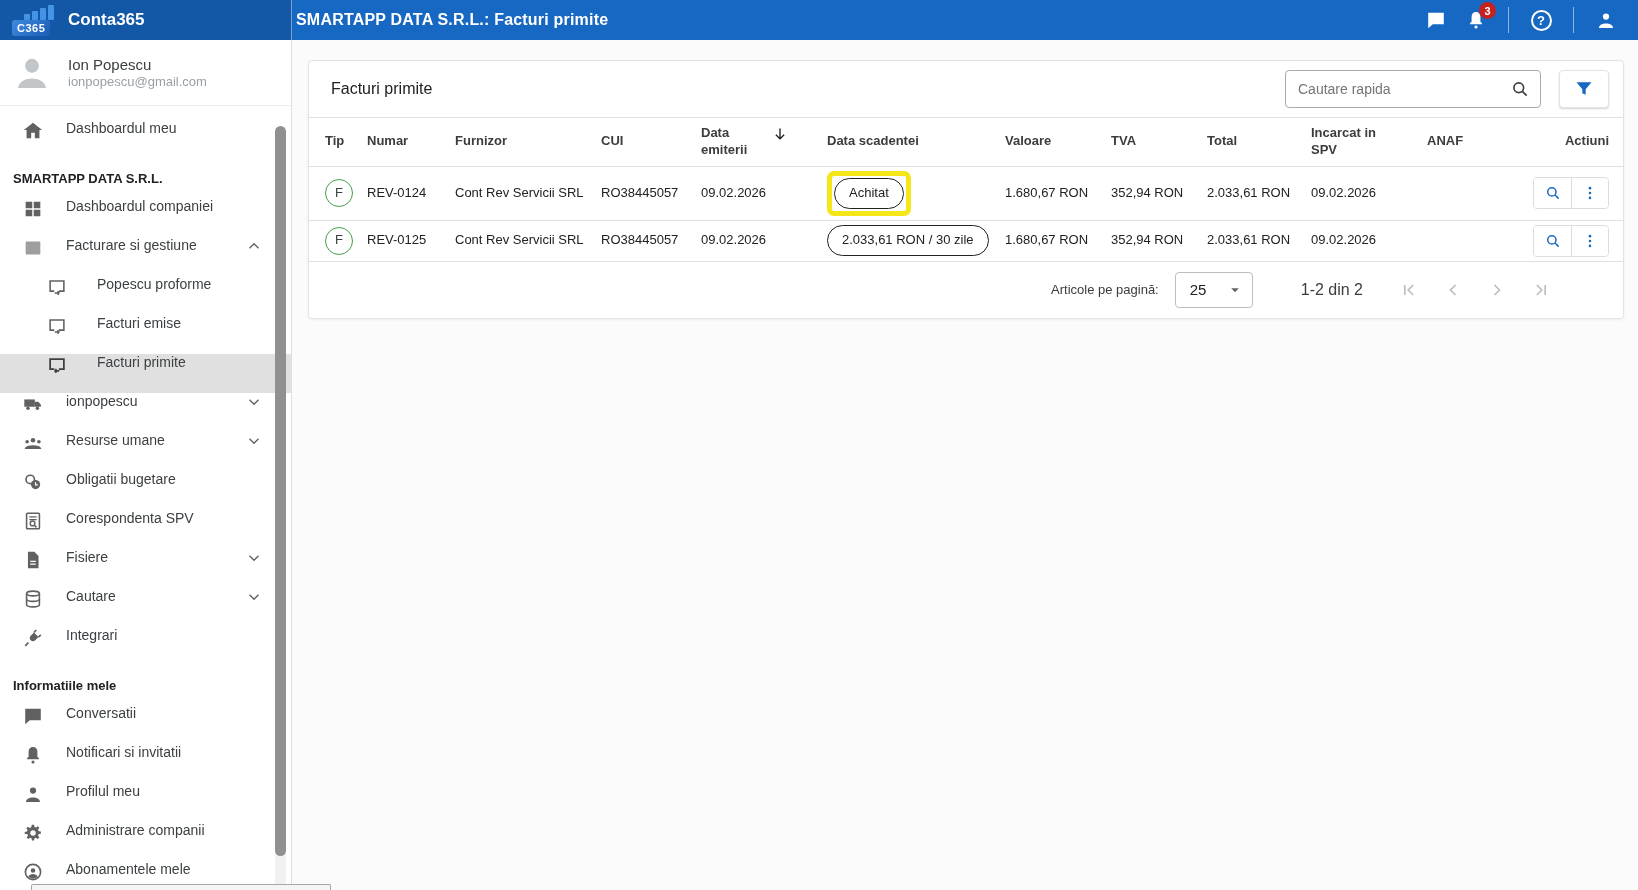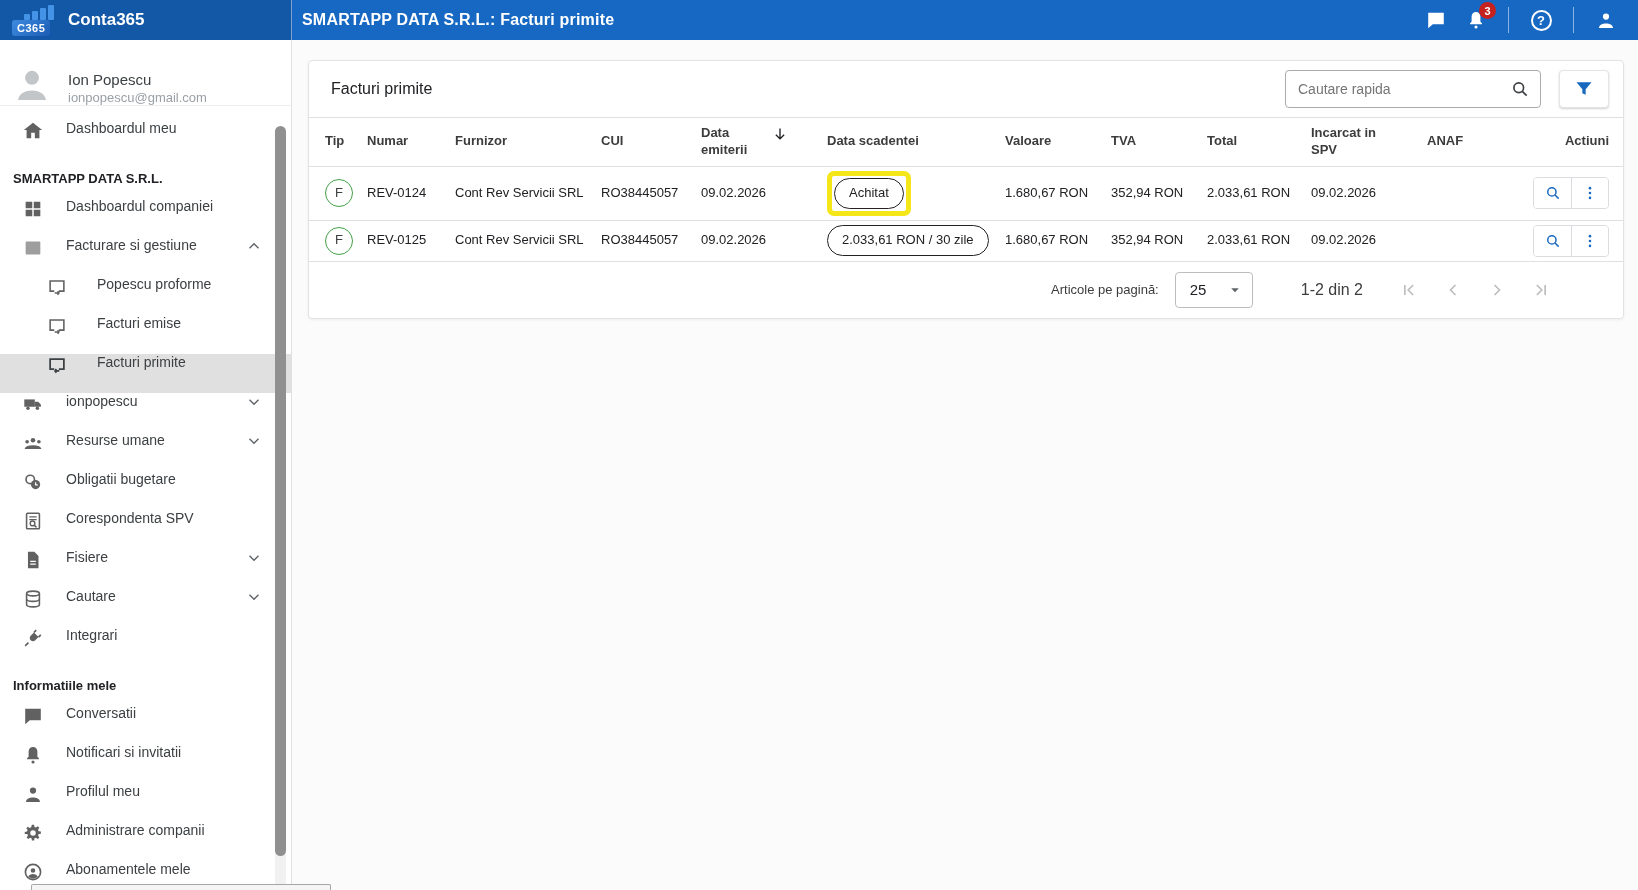--- a/index.html
+++ b/index.html
@@ -7,32 +7,32 @@
   body { font-family:"Liberation Sans", sans-serif; background:#FBFBFB; position:relative; color:#202124; }
 
   
   .topbar { position:absolute; top:0; left:0; width:1638px; height:40px; display:flex; z-index:5; }
   .topbar-brand { width:292px; height:40px; background:#1258A6; display:flex; align-items:center; padding-left:10px; border-right:1px solid rgba(255,255,255,.45); flex:none; }
   .logo { position:relative; width:48px; height:32px; margin-right:10px; flex:none; }
   .logo-bars { position:absolute; top:1px; left:14px; display:flex; align-items:flex-end; gap:2px; height:15px; }
   .logo-bars span { width:6px; background:#4493E6; border-radius:1px; display:block; }
   .logo-box { position:absolute; bottom:0; left:2px; background:linear-gradient(135deg,#3D8BE0,#1C5CB4); color:#fff; font-size:11px; font-weight:bold; letter-spacing:.5px; padding:2px 5px 2px 5px; border-radius:3px; }
   .app-name { color:#fff; font-size:17px; font-weight:bold; }
-  .topbar-main { flex:1; background:#1668C2; display:flex; align-items:center; padding-left:10px; }
+  .topbar-main { flex:1; background:#1668C2; display:flex; align-items:center; padding-left:4px; }
   .topbar-title { color:#fff; font-size:16px; font-weight:bold; letter-spacing:.2px; }
   .topbar-icons { background:#1668C2; display:flex; align-items:center; padding-right:12px; }
   .tb-icon { width:40px; height:40px; display:flex; align-items:center; justify-content:center; cursor:pointer; flex:none; }
   .tb-divider { width:1px; height:26px; background:rgba(255,255,255,.5); margin:0 12px; flex:none; }
   .bell-wrap { position:relative; }
   .badge { position:absolute; top:2px; right:0px; min-width:17px; height:17px; border-radius:9px; background:#C5221F; color:#fff; font-size:11px; font-weight:bold; display:flex; align-items:center; justify-content:center; padding:0 4px; }
   .help-circle { width:21px; height:21px; border:2px solid #fff; border-radius:50%; color:#fff; font-size:13px; font-weight:bold; display:flex; align-items:center; justify-content:center; }
 
   
   .sidebar { position:absolute; top:40px; left:0; width:292px; bottom:0; background:#fff; border-right:1px solid #E0E0E0; overflow:hidden; }
-  .user-panel { height:66px; display:flex; align-items:flex-end; padding-left:12px; border-bottom:1px solid #EEEEEE; }
+  .user-panel { height:66px; display:flex; align-items:center; padding-left:12px; border-bottom:1px solid #EEEEEE; }
   .avatar { width:40px; height:40px; margin-right:16px; flex:none; }
   .user-name { font-size:15px; color:#3C4043; line-height:1.25; }
   .user-email { font-size:13px; color:#9AA0A6; }
   .nav { position:absolute; top:80px; left:0; right:0; }
   .nav-row { height:39px; display:flex; align-items:flex-start; padding-left:22px; cursor:pointer; }
   .nav-row .i { margin-right:22px; flex:none; }
   .nav-row.sub { padding-left:46px; }
   .nav-row.sub .i { margin-right:29px; }
   .nav-label { font-size:14px; color:#3C4043; white-space:nowrap; }
   .nav-section { height:39px; display:flex; align-items:center; padding-left:13px; font-size:13px; font-weight:bold; color:#202124; white-space:nowrap; }

